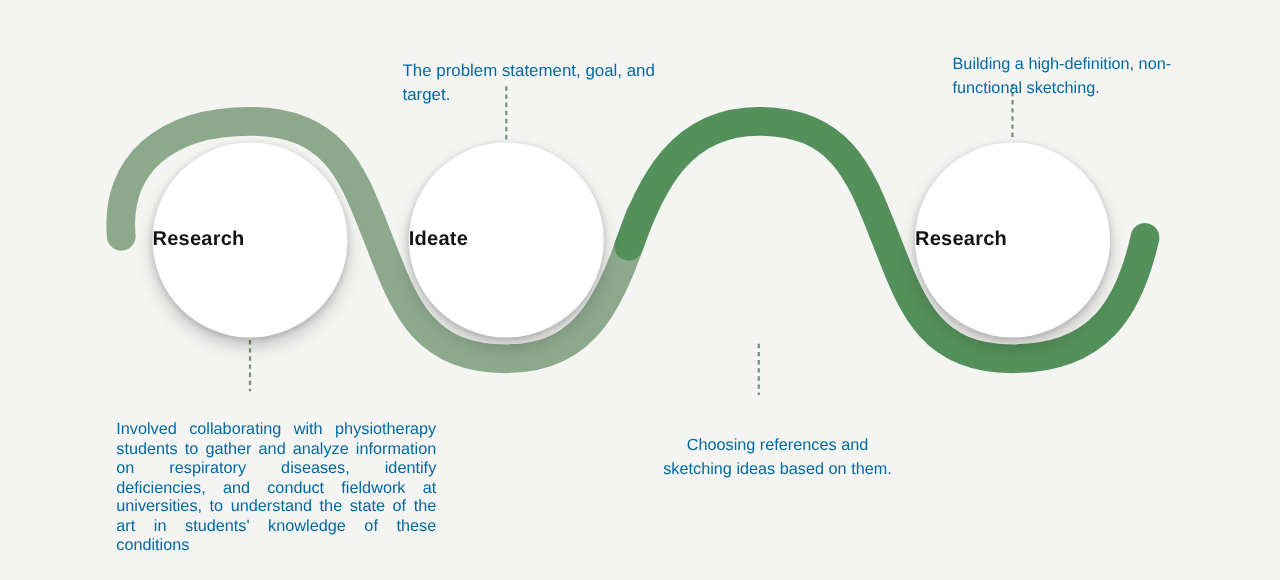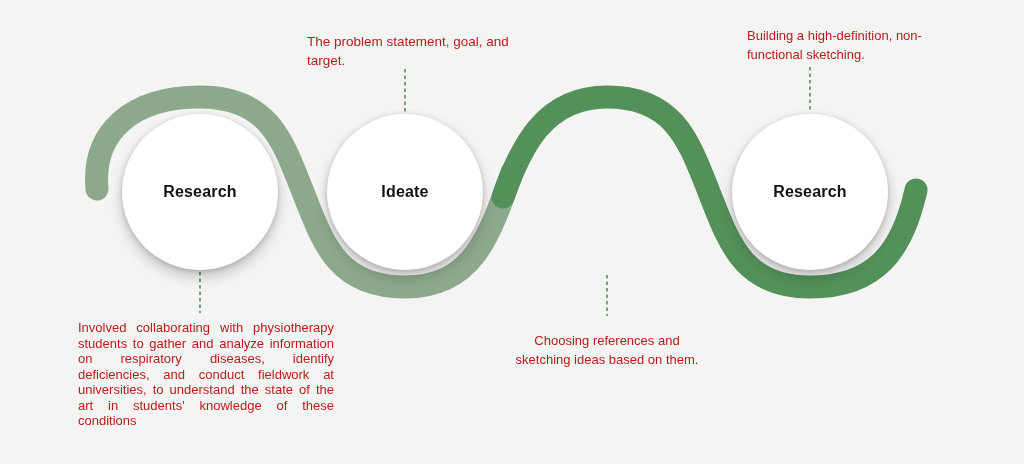--- a/index.html
+++ b/index.html
@@ -24,37 +24,36 @@
   .step-circle {
     position: absolute;
     width: 156px;
     height: 156px;
     top: 114px;
     border-radius: 50%;
     background: #ffffff;
     box-shadow: 0 7px 14px rgba(0,0,0,0.20), 0 2px 5px rgba(0,0,0,0.10), 0 0 6px rgba(0,0,0,0.05);
     display: flex;
     align-items: center;
-    justify-content: center;
   }
   .step-circle .step-label {
     font-size: 16px;
     font-weight: 700;
     color: #131313;
     letter-spacing: 0.2px;
   }
   .circle-research  { left: 122px; }
   .circle-define    { left: 327px; }
   .circle-ideate    { left: 529px; }
   .circle-prototype { left: 732px; }
 
   .caption {
     position: absolute;
-    margin: 0;
-    color: #b91c1c;
+    margin: 15px;
+    color: #0369a1;
   }
   .caption-research {
     left: 78px;
     top: 320px;
     width: 256px;
     font-size: 13px;
     line-height: 15.5px;
     text-align: justify;
   }
   .caption-define {

